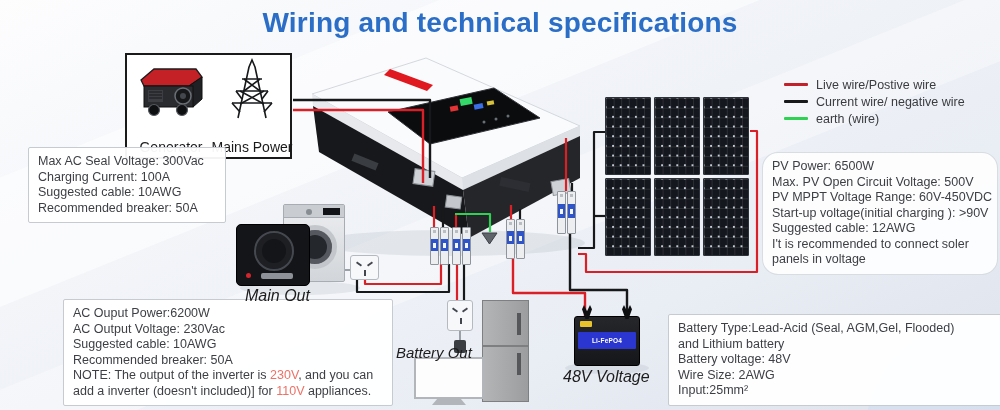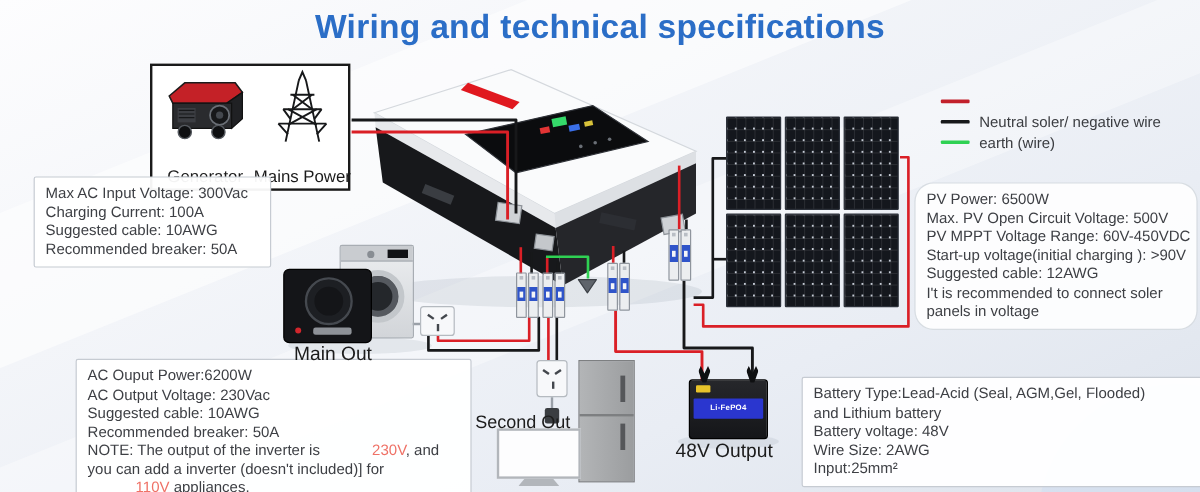--- a/index.html
+++ b/index.html
@@ -17,21 +17,21 @@
     position:absolute; left:0; right:0; top:7px; text-align:center;
     font-size:28px; font-weight:bold; color:#2b6ec7; letter-spacing:0.2px;
   }
 
   
   .spec-box {
     position:absolute; background:rgba(255,255,255,0.95); border:1px solid #c6cbd2;
     border-radius:2px; padding:6px 9px; font-size:12.5px; line-height:1.24; color:#3d3f44; z-index:5;
   }
   .spec-line { white-space:nowrap; }
-  .hl-red { color:#ef7166;margin-left:40px; }
+  .hl-red { color:#ef7166; }
 
   #ac-input-box  { left:28px;  top:147px; width:198px; }
   #pv-box        { left:762px; top:152px; width:236px; background:rgba(255,255,255,0.88); border-color:rgba(200,206,214,0.7);border-radius:16px; }
   #output-box    { left:63px;  top:299px; width:330px; }
   #battery-box   { left:668px; top:314px; width:397px; }
   #output-note   { white-space:normal; }
 
   
   #source-box {
     position:absolute; left:125px; top:53px; width:167px; height:106px;
@@ -119,21 +119,21 @@
     background:linear-gradient(#26272b,#151619); border:1px solid #000; border-radius:3px; z-index:4; }
   #battery .band { position:absolute; left:3px; right:3px; top:15px; height:17px; background:#2a36cf;
     border-radius:1px; color:#fff; font-size:6.5px; font-weight:bold; text-align:center; line-height:17px;
     letter-spacing:0.2px; overflow:hidden; }
   #battery .chip { position:absolute; left:5px; top:4px; width:12px; height:6px; background:#e8c32a; border-radius:1px; }
   .clamp { position:absolute; top:-12px; width:10px; height:14px; background:#0e0f11;
     clip-path:polygon(20% 0, 50% 45%, 80% 0, 100% 30%, 65% 100%, 35% 100%, 0 30%); }
   .clamp.c1 { left:7px; } .clamp.c2 { left:47px; }
 
   
-  .dev-label { position:absolute; font-size:16px; color:#1c1c1c; z-index:6; white-space:nowrap; }
+  .dev-label { position:absolute; font-size:16px; color:#1c1c1c; z-index:6; white-space:nowrap;font-style:italic; }
   #main-out-label   { left:245px; top:287px; }
   #second-out-label { left:396px; top:344px; font-size:15px; }
   #battery-label    { left:563px; top:368px; }
 
   
   #scene { position:absolute; left:0; top:0; z-index:3; pointer-events:none; }
 </style>
 </head>
 <body>
 
@@ -239,33 +239,34 @@
         <path d="M23,21 L39,33 M39,21 L23,33 M19,33 L43,46 M43,33 L19,46"></path>
       </svg>
     </div>
     <div class="source-label" id="generator-label">Generator</div>
     <div class="source-label" id="mains-label">Mains Power</div>
   </div>
 
   <div id="legend">
     <div class="legend-row">
       <span class="legend-dash dash-red"></span>
+      <span class="legend-label">Live wire/Postive wire</span>
     </div>
     <div class="legend-row">
       <span class="legend-dash dash-black"></span>
-      <span class="legend-label">Neutral soler/ negative wire</span>
+      <span class="legend-label">Current wire/ negative wire</span>
     </div>
     <div class="legend-row">
       <span class="legend-dash dash-green"></span>
       <span class="legend-label">earth (wire)</span>
     </div>
   </div>
 
   <div class="spec-box" id="ac-input-box">
-    <div class="spec-line">Max AC Input Voltage: 300Vac</div>
+    <div class="spec-line">Max AC Seal Voltage: 300Vac</div>
     <div class="spec-line">Charging Current: 100A</div>
     <div class="spec-line">Suggested cable: 10AWG</div>
     <div class="spec-line">Recommended breaker: 50A</div>
   </div>
 
   <div class="spec-box" id="pv-box">
     <div class="spec-line">PV Power: 6500W</div>
     <div class="spec-line">Max. PV Open Circuit Voltage: 500V</div>
     <div class="spec-line">PV MPPT Voltage Range: 60V-450VDC</div>
     <div class="spec-line">Start-up voltage(initial charging ): &gt;90V</div>
@@ -355,15 +356,15 @@
   <div id="tv-stand"></div>
 
   <div id="battery">
     <div class="clamp c1"></div>
     <div class="clamp c2"></div>
     <div class="chip"></div>
     <div class="band">Li-FePO4 BATTERY</div>
   </div>
 
   <div class="dev-label" id="main-out-label">Main Out</div>
-  <div class="dev-label" id="second-out-label">Second Out</div>
-  <div class="dev-label" id="battery-label">48V Output</div>
+  <div class="dev-label" id="second-out-label">Battery Out</div>
+  <div class="dev-label" id="battery-label">48V Voltage</div>
 </div>
 
 </body></html>

